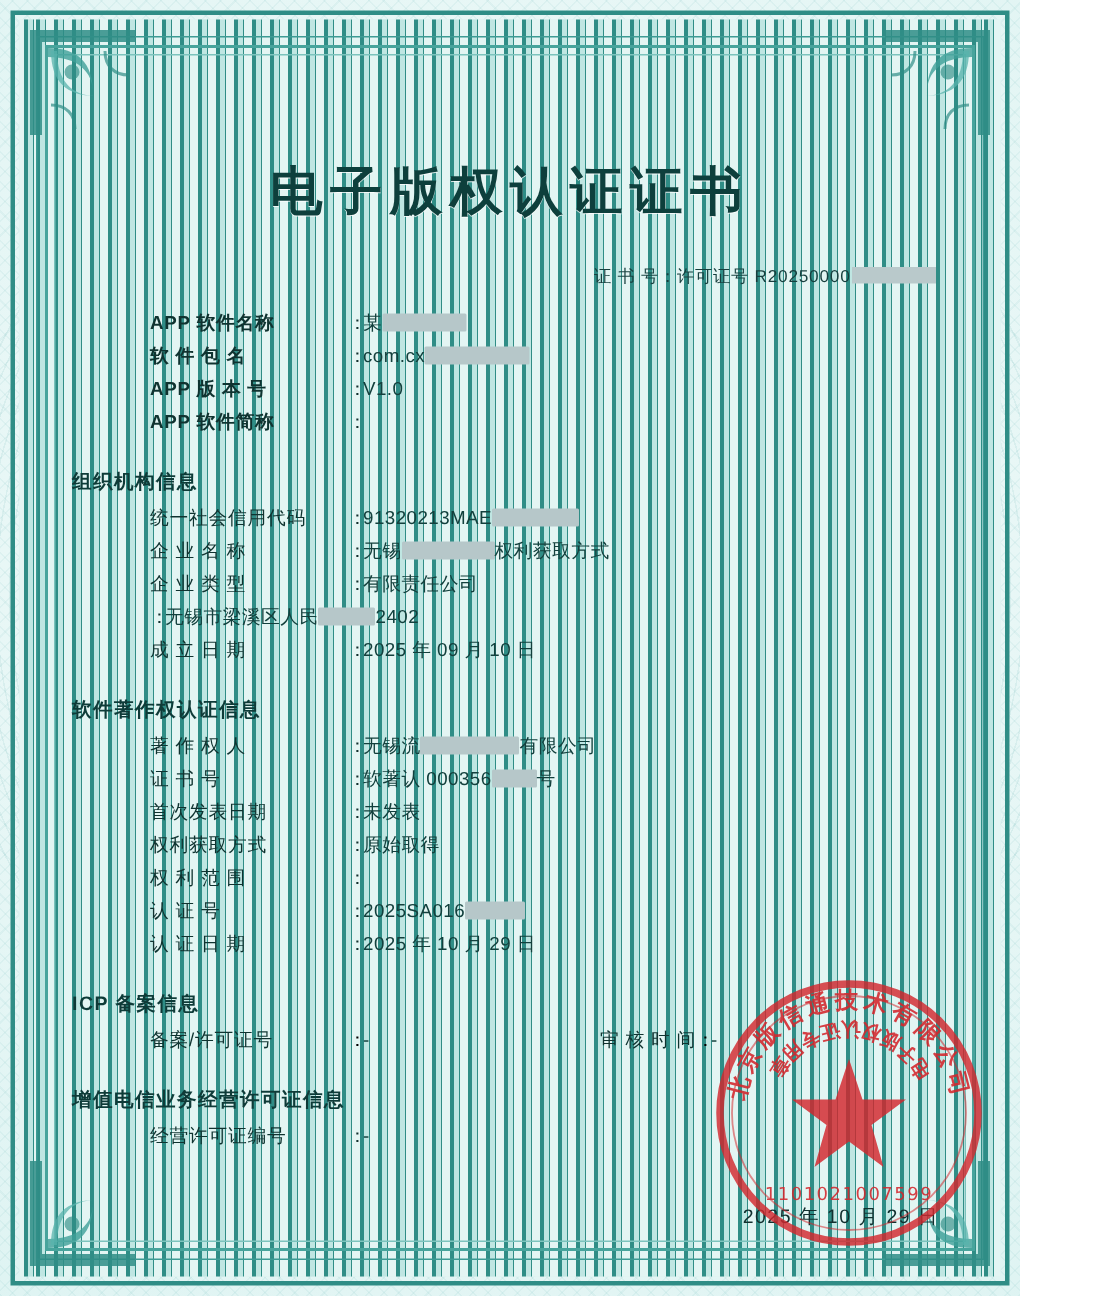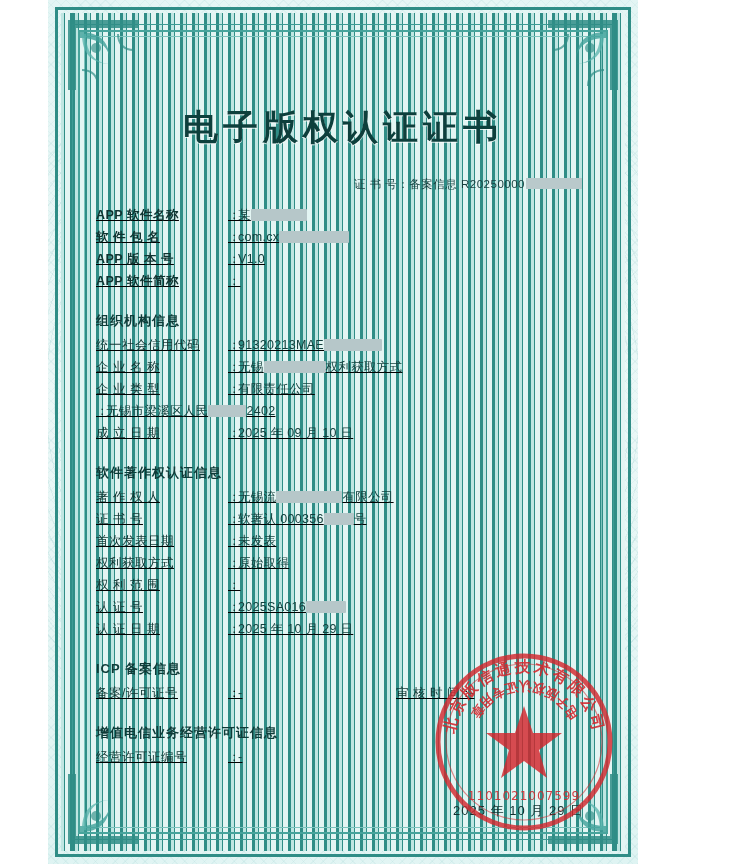--- a/index.html
+++ b/index.html
@@ -10,26 +10,25 @@
   body {
     width: 746px;
     height: 864px;
     font-family: "Liberation Sans", sans-serif;
     overflow: hidden;
   }
 
   
   .certificate {
     position: relative;
-    width: 590px;
+    width: 680px;
     height: 864px;
     box-sizing: border-box;
     background: #e8f7f6;
     overflow: hidden;
-    margin-left: 48px;
   }
 
   
   .bg-texture {
     position: absolute;
     inset: 0;
     background:
       repeating-linear-gradient(45deg, rgba(120,190,190,0.10) 0 1px, rgba(255,255,255,0) 1px 7px),
       repeating-linear-gradient(-45deg, rgba(120,190,190,0.10) 0 1px, rgba(255,255,255,0) 1px 7px),
       radial-gradient(circle at 50% 42%, rgba(255,255,255,0.85) 0%, rgba(232,247,246,0.2) 55%, rgba(205,238,236,0.35) 100%);
@@ -131,21 +130,21 @@
     display: inline-block;
     width: 56px;
     height: 11px;
     background: #b9c9cb;
     vertical-align: -1px;
     margin-left: 1px;
   }
 
   .field-block {
     margin-top: 12px;
-    text-decoration: underline;
+    padding-left: 52px;
   }
   .field-row {
     display: flex;
     align-items: baseline;
     font-size: 12.5px;
     line-height: 22px;
     color: #11312f;
   }
   .field-label {
     width: 132px;
@@ -270,21 +269,21 @@
       <path d="M16,16 C16,36 26,46 46,46 C30,46 20,36 20,16 Z" fill="#58b3ac" opacity="0.75"></path>
       <circle cx="30" cy="30" r="5" fill="#2f8d86" opacity="0.65"></circle>
     </svg>
   </div>
 
   <div class="content">
 
     <div class="doc-title">电子版权认证证书</div>
 
     <div class="cert-no">
-      <span>证 书 号：</span><span>备案信息 R20250000</span><span class="redact"></span>
+      <span>证 书 号：</span><span>许可证号 R20250000</span><span class="redact"></span>
     </div>
 
     <div class="field-block">
       <div class="field-row">
         <span class="field-label">APP 软件名称</span>
         <span class="field-colon">：</span>
         <span class="field-value"><span>某</span><span class="redact" style="width:56px"></span></span>
       </div>
       <div class="field-row">
         <span class="field-label">软 件 包 名</span>

